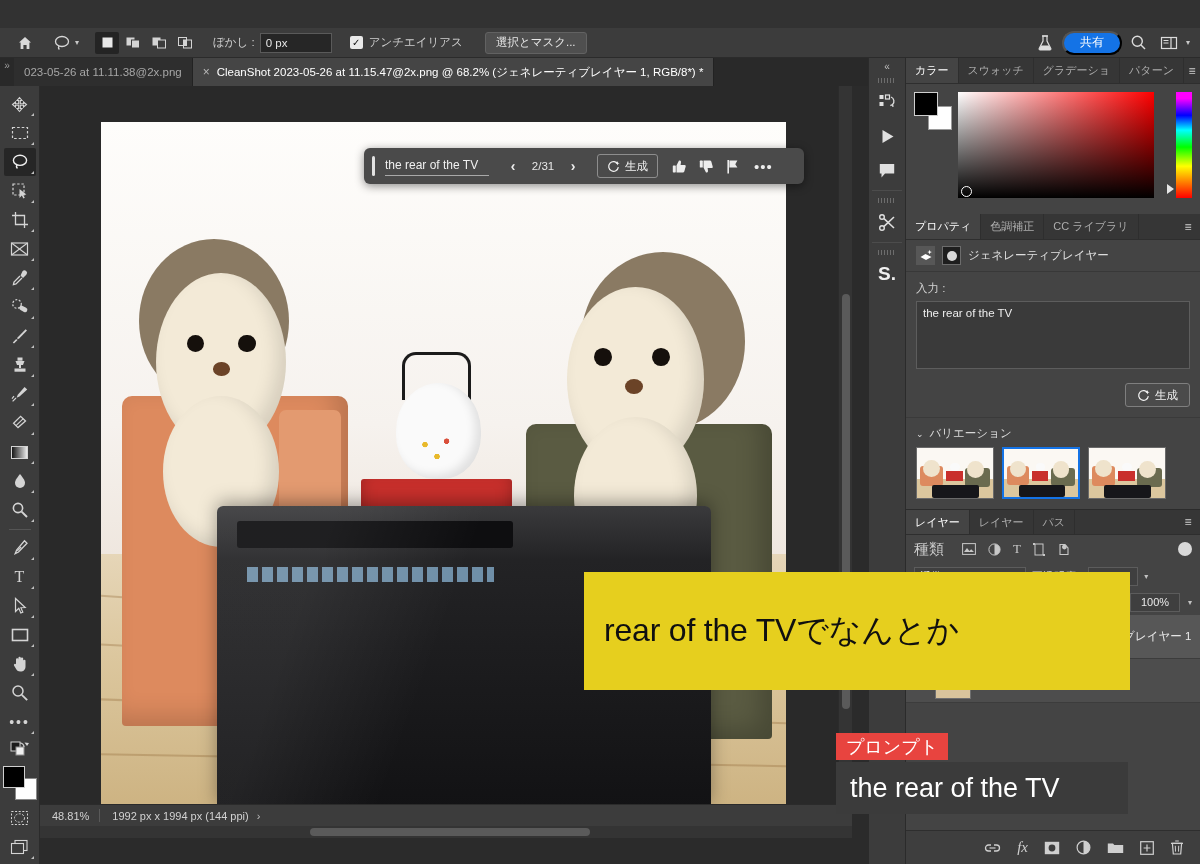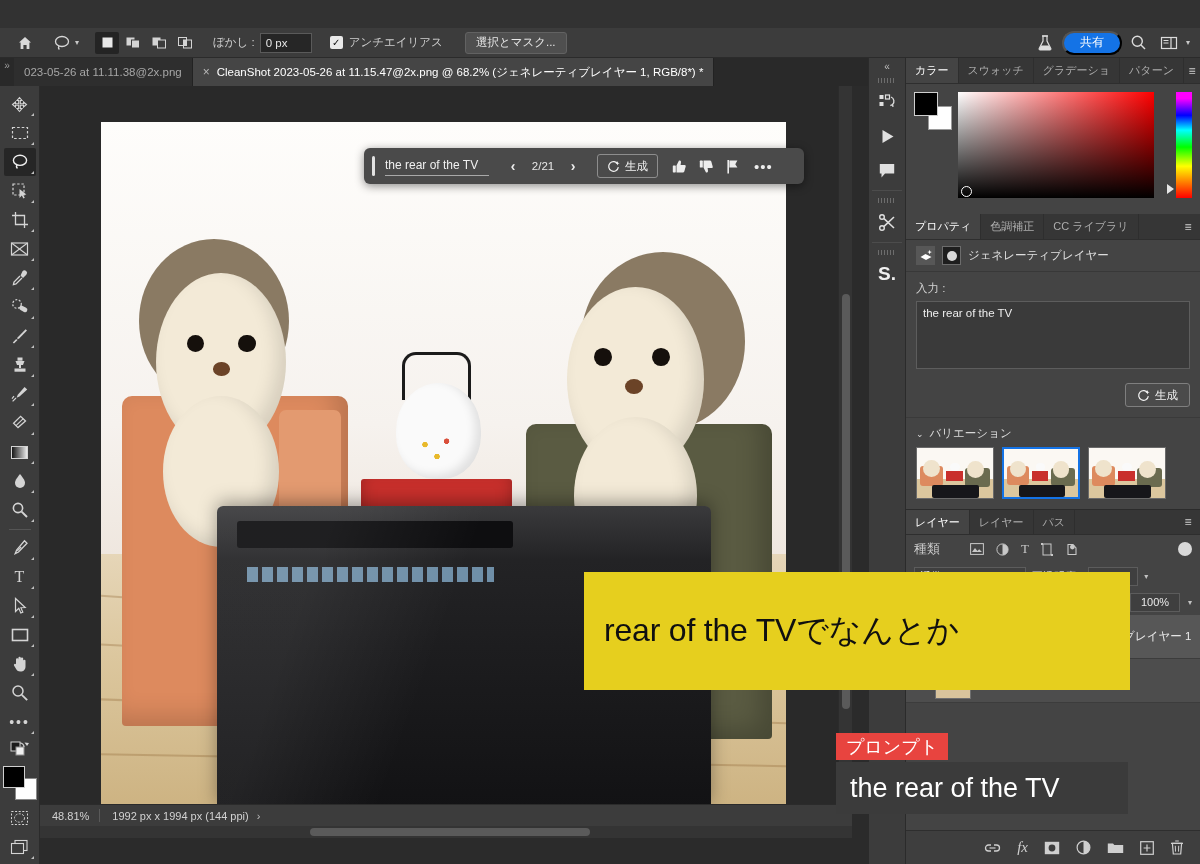--- a/index.html
+++ b/index.html
@@ -41,21 +41,21 @@
   .lasso-group { display: flex; align-items: center; margin-left: 14px; gap: 3px; }
   .caret { font-size: 8px; color: #c8c8c8; }
   .selmode { display: flex; margin-left: 16px; gap: 2px; }
   .selmode .sm {
     width: 24px; height: 22px; display: flex; align-items: center; justify-content: center;
     border-radius: 2px;
   }
   .selmode .sm.active { background: #242424; }
   .ob-label { font-size: 11.5px; color: #d0d0d0; margin-left: 16px; }
   .ob-input {
-    width: 52px; height: 20px; background: #262626; border: 1px solid #5a5a5a;
+    width: 72px; height: 20px; background: #262626; border: 1px solid #5a5a5a;
     color: #e6e6e6; font-size: 11.5px; padding: 0 5px; margin-left: 5px;
     font-family: inherit; line-height: 18px;
   }
   .ob-check { display: flex; align-items: center; margin-left: 18px; gap: 6px; }
   .cb {
     width: 13px; height: 13px; background: #e9e9e9; border-radius: 2px;
     display: flex; align-items: center; justify-content: center;
     color: #111; font-size: 10px; line-height: 1;
   }
   .btn-dark {
@@ -294,21 +294,21 @@
   .vt-table { position: absolute; left: 38%; top: 46%; width: 22%; height: 20%; background: #c9302c; }
   .vt-kettle { position: absolute; left: 43%; top: 30%; width: 13%; height: 15%; background: #fafafa; border-radius: 50%; }
   .vt-hh1 { position: absolute; left: 8%; top: 24%; width: 22%; height: 34%; background: #efe3cc; border-radius: 50%; }
   .vt-hh2 { position: absolute; left: 66%; top: 26%; width: 22%; height: 34%; background: #efe3cc; border-radius: 50%; }
   .vt-tv { position: absolute; left: 20%; bottom: 0; width: 62%; height: 26%; background: #16161a; border-radius: 2px; }
 
   .layers-tabs { display: flex; align-items: stretch; height: 26px; background: #363636;
                  border-top: 1px solid #2b2b2b; border-bottom: 1px solid #2e2e2e; }
   .lyr-toolrow { display: flex; align-items: center; gap: 0; height: 28px; padding: 0 8px;
                  background: #444; color: #cfcfcf; }
-  .lyr-kind { font-size: 13px; color: #cfcfcf; margin-right: 22px; }
+  .lyr-kind { font-size: 15px; color: #cfcfcf; margin-right: 10px; }
   .lyr-icons { display: flex; align-items: center; gap: 12px; margin-left: 8px; }
   .lyr-lock { margin-left: auto; display: flex; align-items: center; gap: 10px; }
   .toggle-pill { width: 14px; height: 14px; border-radius: 7px; background: #d9d9d9; }
   .blend-row { display: flex; align-items: center; height: 26px; padding: 0 8px; background: #444;
                font-size: 11px; color: #d3d3d3; gap: 6px; }
   .blend-sel { width: 112px; height: 19px; background: #3f3f3f; border: 1px solid #5c5c5c;
                display: flex; align-items: center; justify-content: space-between; padding: 0 5px; color: #e4e4e4; }
   .num-field { width: 50px; height: 19px; background: #3f3f3f; border: 1px solid #5c5c5c;
                display: flex; align-items: center; justify-content: center; color: #e9e9e9; font-size: 11px; }
   .mini-caret { font-size: 8px; color: #c2c2c2; }
@@ -667,21 +667,21 @@
           <div class="tv-vents"></div>
           <div class="tv-shade"></div>
         </div>
       </div>
 
       <div class="genbar" style="left:324px; top:62px;">
         <span class="gb-grip"></span>
         <span class="gb-prompt">the rear of the TV</span>
         <div class="gb-nav">
           <span class="gb-arrow">‹</span>
-          <span class="gb-count">2/21</span>
+          <span class="gb-count">2/31</span>
           <span class="gb-arrow">›</span>
         </div>
         <div class="gb-gen">
           <span>
             <svg width="13" height="13" viewBox="0 0 14 14">
                 <path d="M11.6 4.4 A5.2 5.2 0 1 0 12.2 7.6" fill="none" stroke="#f2f2f2" stroke-width="1.3"></path>
                 <path d="M11.3 1.2 L11.9 2.9 L13.6 3.5 L11.9 4.1 L11.3 5.8 L10.7 4.1 L9 3.5 L10.7 2.9 Z" fill="#f2f2f2"></path>
               </svg>
           </span>
           <span>生成</span>

